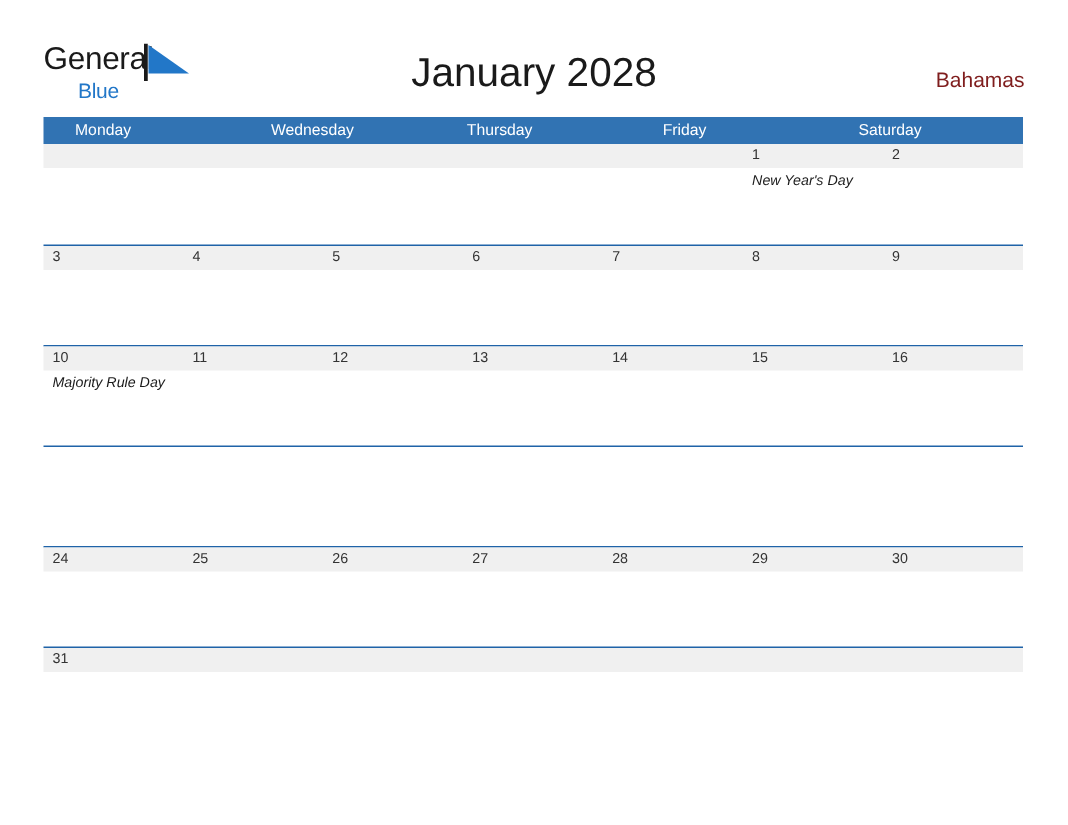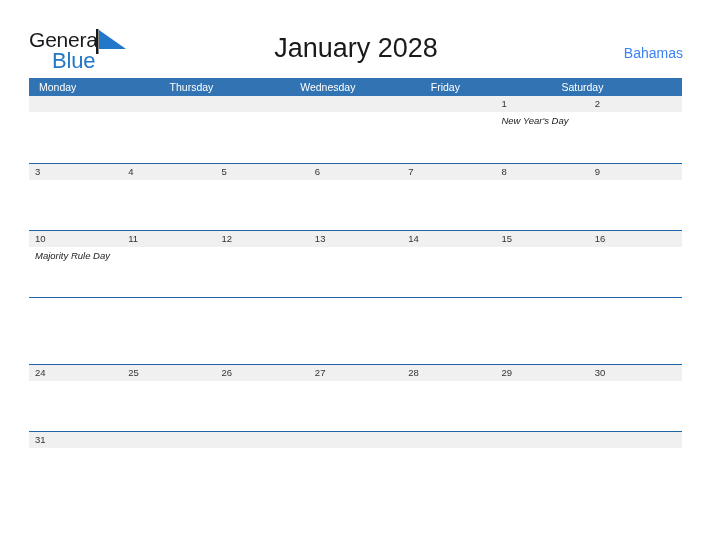--- a/index.html
+++ b/index.html
@@ -36,21 +36,21 @@
     font-size: 21px;
     line-height: 23px;
     color: #1a1a1a;
     letter-spacing: -0.2px;
     white-space: nowrap;
   }
   .brand-line2 {
     position: absolute;
     left: 23px;
     top: 21px;
-    font-size: 22px;
+    font-size: 14px;
     line-height: 23px;
     color: #2277c8;
     letter-spacing: -0.2px;
     white-space: nowrap;
   }
   .brand-flag {
     position: absolute;
     left: 67px;
     top: 1px;
     width: 32px;
@@ -69,21 +69,21 @@
     font-weight: normal;
     margin: 0;
   }
 
   .locale-label {
     position: absolute;
     right: 29px;
     top: 45px;
     font-size: 14px;
     line-height: 16px;
-    color: #3b82f6;
+    color: #7f1d1d;
     white-space: nowrap;
     margin-left: 12px;
   }
 
   
   .calendar {
     position: absolute;
     left: 29px;
     top: 78px;
     width: 653px;
@@ -92,21 +92,21 @@
   .weekday-header {
     display: flex;
     background: #3173b3;
     height: 18px;
   }
   .weekday-cell {
     flex: 1 1 0;
     font-size: 10.5px;
     line-height: 18px;
     color: #ffffff;
-    padding-left: 10px;
+    padding-left: 21px;
     box-sizing: border-box;
     white-space: nowrap;
     overflow: hidden;
   }
 
   .week-row {
     border-top: 1.5px solid #1f63a8;
     height: 67px;
     box-sizing: border-box;
     position: relative;
@@ -168,22 +168,22 @@
   <h1 class="page-title">January 2028</h1>
 
   <div class="locale-label">Bahamas</div>
 
 </div>
 
 <div class="calendar">
 
   <div class="weekday-header">
     <div class="weekday-cell">Monday</div>
+    <div class="weekday-cell">Wednesday</div>
     <div class="weekday-cell">Thursday</div>
-    <div class="weekday-cell">Wednesday</div>
     <div class="weekday-cell">Friday</div>
     <div class="weekday-cell">Saturday</div>
   </div>
 
   <div class="week-row first-week">
     <div class="num-band">
       <div class="num-cell"></div>
       <div class="num-cell"></div>
       <div class="num-cell"></div>
       <div class="num-cell"></div>

